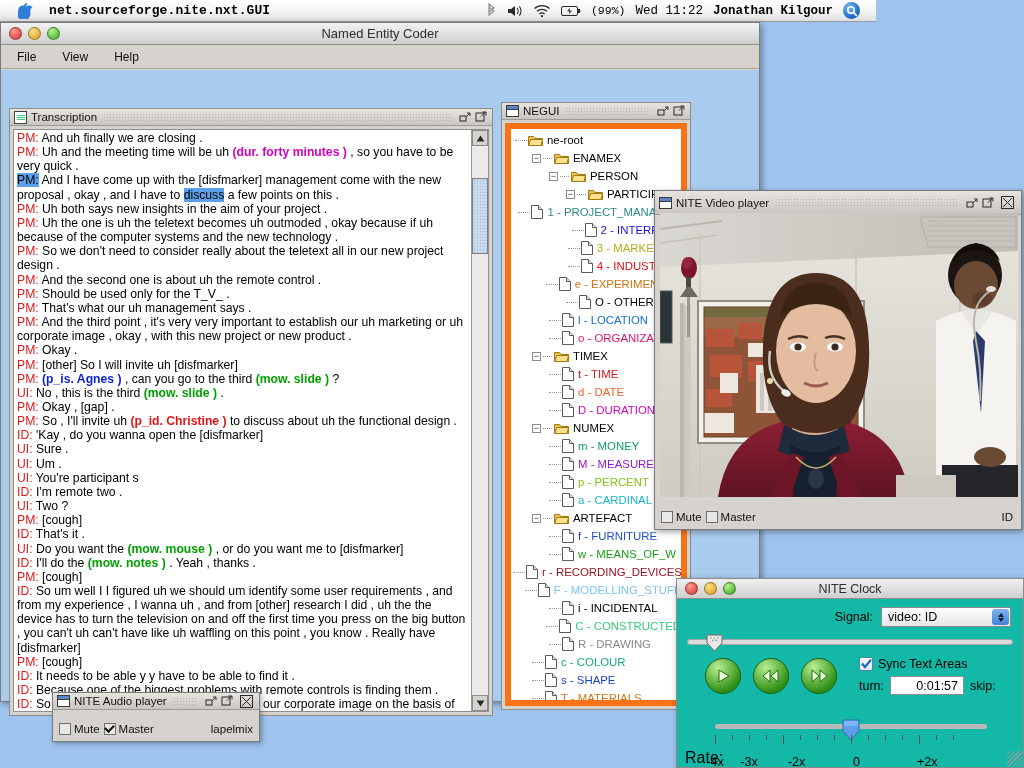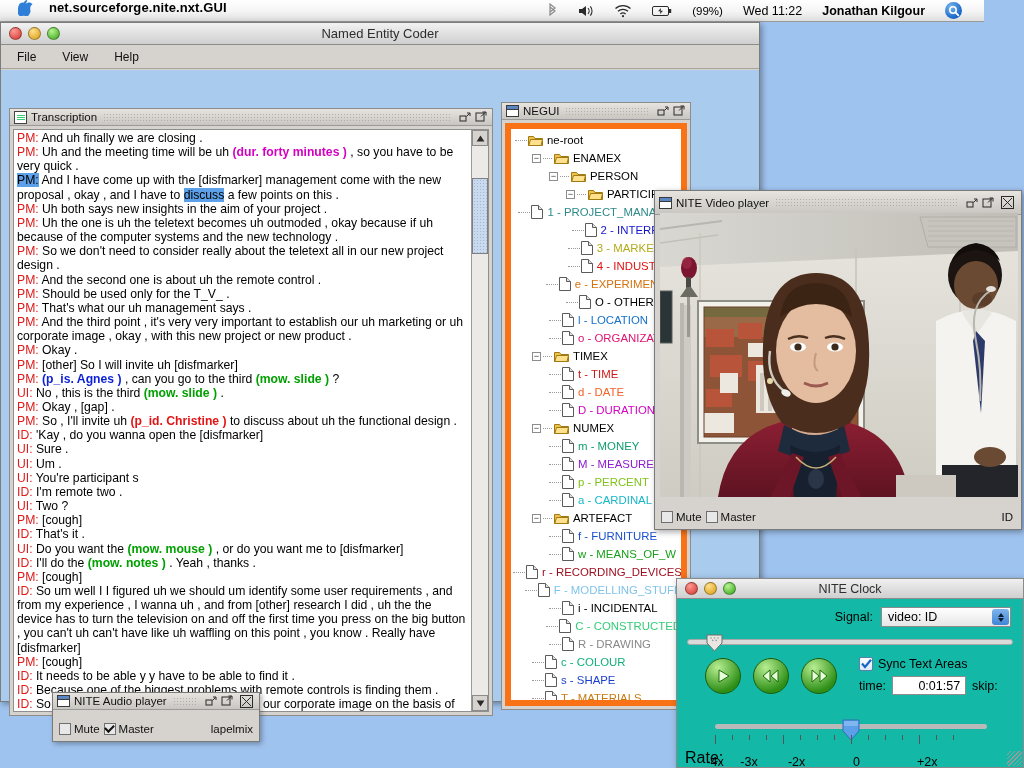--- a/index.html
+++ b/index.html
@@ -6,30 +6,31 @@
   html, body { margin:0; padding:0; }
   body {
     width:1024px; height:768px; overflow:hidden;
     font-family:"Liberation Sans", sans-serif;
     background:#9fc3ef;
     position:relative;
   }
 
   
   #macbar {
-    position:absolute; left:0; top:0; width:984px; height:22px;
+    position:absolute; left:0; top:0; width:876px; height:22px;
     background:linear-gradient(to bottom,#ffffff 0%, #f4f4f4 55%, #dedede 100%);
     border-bottom:1px solid #9a9a9a;
-    display:flex; font-size:12.5px; color:#000;
+    display:flex; align-items:center; font-size:12.5px; color:#000;
     z-index:5;
+    font-family:Liberation Mono, monospace;
   }
   #macbar .apple { margin-left:18px; width:15px; height:16px; position:relative; }
   #macbar .apple svg { display:block; }
   #macbar .appname { margin-left:16px; font-weight:bold; font-size:13px; letter-spacing:0.1px;}
-  #macbar .rightgrp { margin-left:auto; display:flex; align-items:center; gap:20px; margin-right:22px;}
+  #macbar .rightgrp { margin-left:auto; display:flex; align-items:center; gap:10px; margin-right:16px;}
   #macbar .rightgrp .ic { display:flex; align-items:center; }
   #macbar .battpct { font-size:11.5px; }
   #macbar .clock { font-size:12.5px; }
   #macbar .user { font-weight:bold; font-size:12.5px; }
   .spotlight {
     width:17px;height:17px;border-radius:50%;
     background:radial-gradient(circle at 35% 30%, #79b6f0, #1160c4 75%);
     display:flex;align-items:center;justify-content:center;
   }
   .spotlight svg { display:block; }
@@ -1030,21 +1031,21 @@
       <span class="rightCtl">
         <span class="syncRow">
           <span class="cbx2">
             <svg width="11" height="10" viewBox="0 0 11 10">
                 <path d="M1 4.5l3 3.5L10 0.8" fill="none" stroke="#1a64c8" stroke-width="2.2"></path>
               </svg>
           </span>
           <span>Sync Text Areas</span>
         </span>
         <span class="timeRow">
-          <span>time:</span>
+          <span>turn:</span>
           <span class="timeBox">0:01:57</span>
           <span>skip:</span>
         </span>
       </span>
     </div>
 
     <div class="rateTrack">
       <span class="rateThumb">
         <svg width="22" height="22" viewBox="0 0 22 22">
           <path d="M3 1h16v11l-8 9-8-9z" fill="#5b9fe8" stroke="#2f6eb5"></path>

